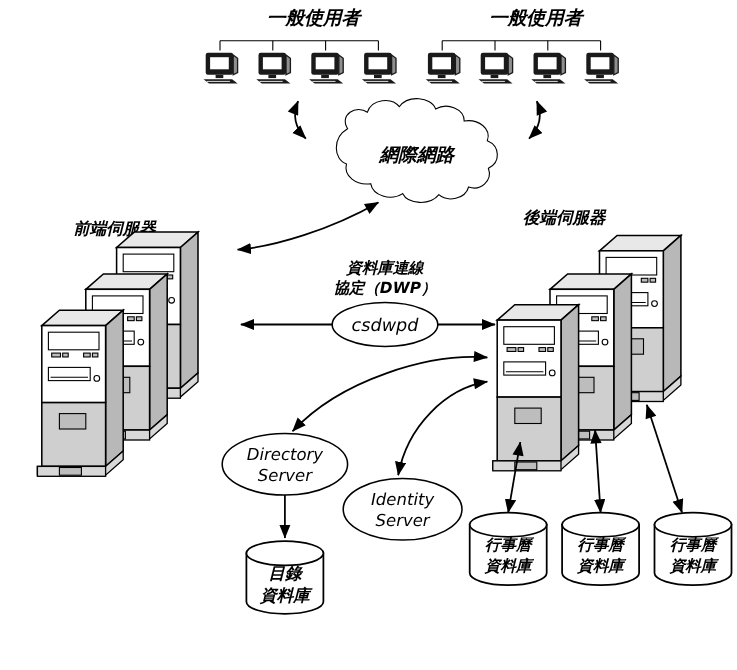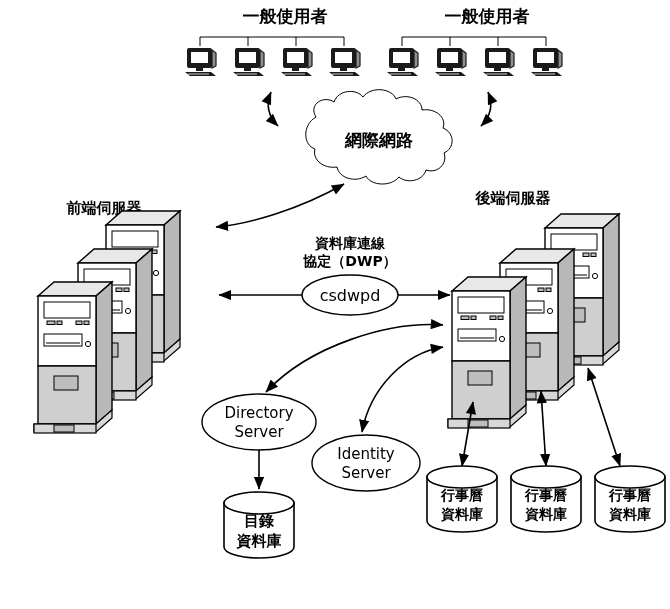--- a/index.html
+++ b/index.html
@@ -10,20 +10,21 @@
   }
   body {
     font-family: "DejaVu Sans", "Liberation Sans", sans-serif;
   }
   #stage {
     position: relative;
     width: 670px;
     height: 609px;
     background: #ffffff;
     overflow: hidden;
+    font-style: italic;
   }
   #diagram-svg {
     position: absolute;
     left: 0;
     top: 0;
     width: 670px;
     height: 609px;
   }
   .cjk-label {
     font-family: "DejaVu Sans", "Liberation Sans", sans-serif;

